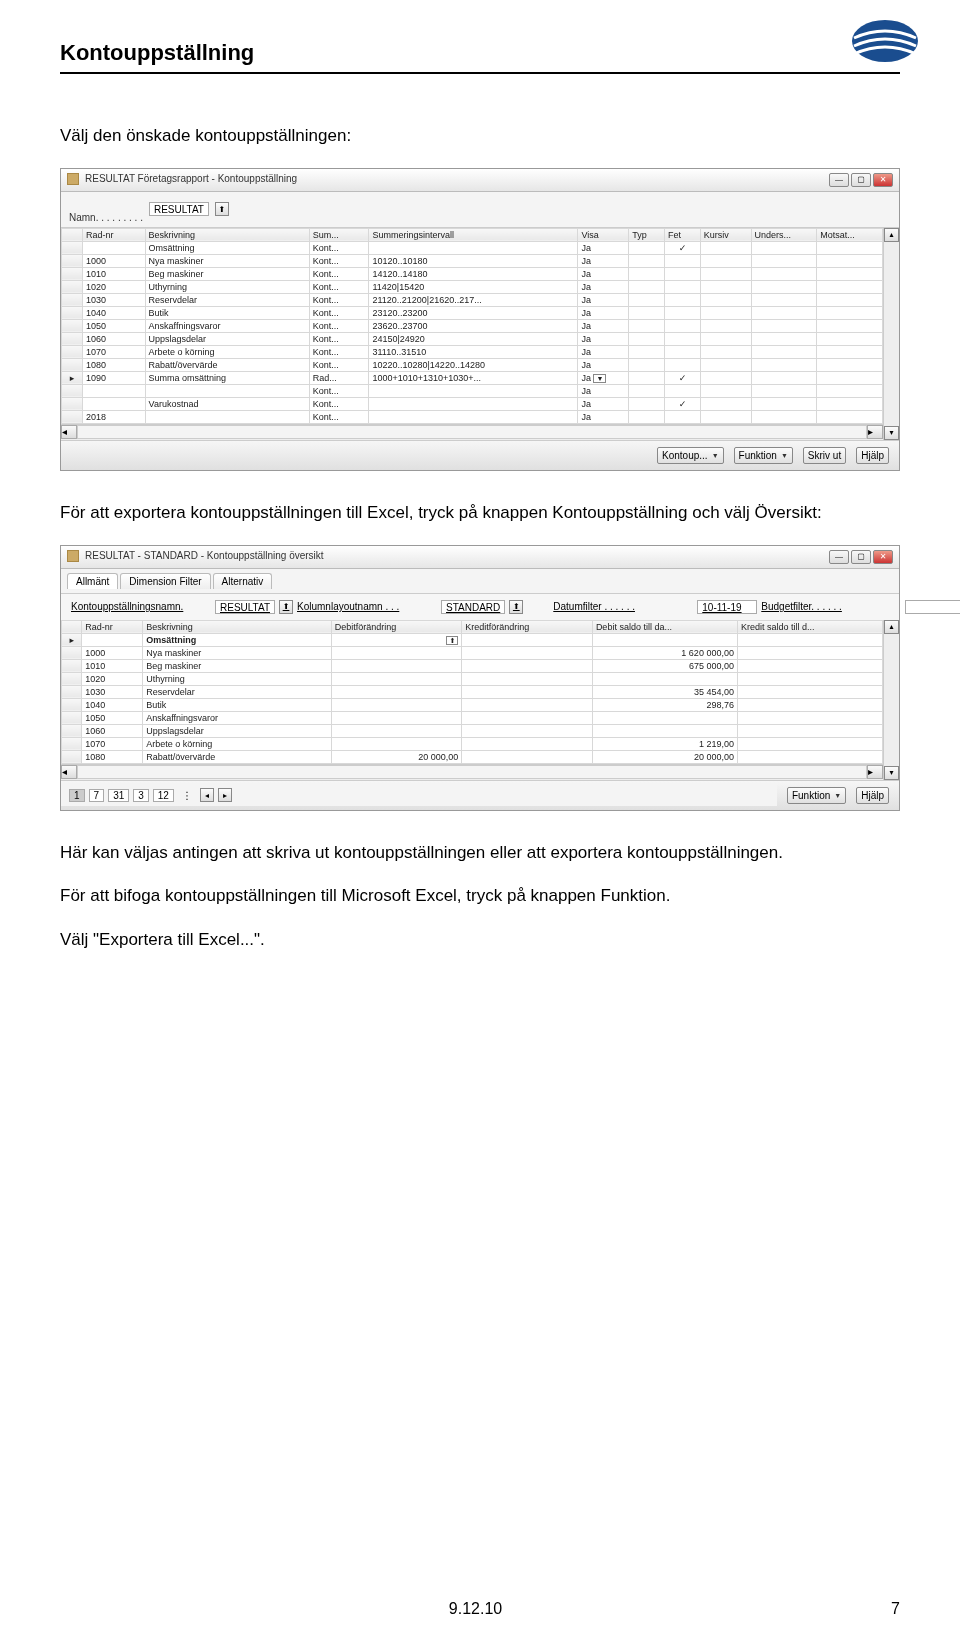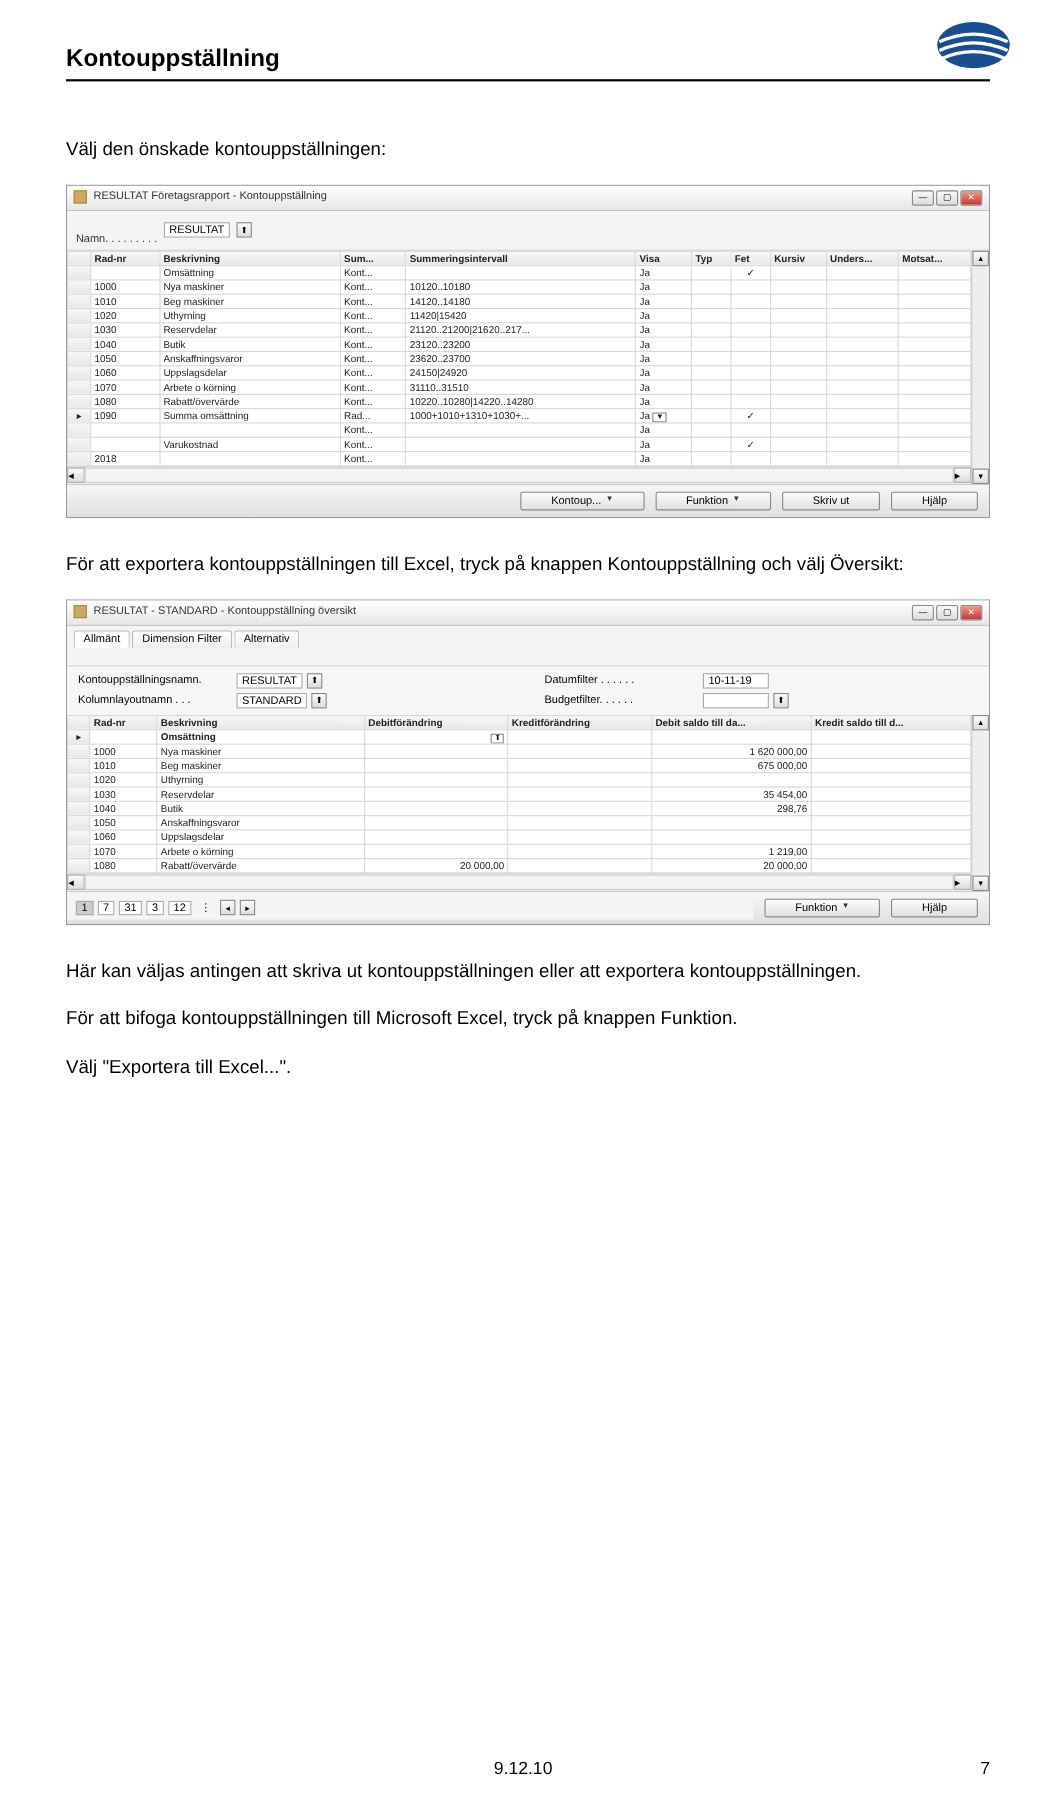--- a/index.html
+++ b/index.html
@@ -18,38 +18,38 @@
   .wbtn.close { background: linear-gradient(#e98, #c33); color: #fff; }
 
   .toolbar-row { display: flex; align-items: center; gap: 6px; padding: 4px 8px; background: #f4f4f4; border-bottom: 1px solid #ccc; }
   .field-label { color: #333; margin-top: 16px; }
   .field-box { background: #fff; border: 1px solid #aaa; padding: 1px 4px; min-width: 60px; display: inline-block; height: 14px; }
   .lookup { width: 14px; height: 14px; border: 1px solid #888; background: linear-gradient(#fcfcfc, #ddd); display: inline-flex; align-items: center; justify-content: center; font-size: 8px; }
 
   .grid { background: #fff; }
   .grid table { border-collapse: collapse; width: 100%; table-layout: fixed; }
   .grid th, .grid td { border: 1px solid #d8d8d8; padding: 1px 3px; font-size: 9px; color: #222; text-align: left; overflow: hidden; white-space: nowrap; }
-  .grid th { background: linear-gradient(#f8f8f8, #e8e8e8); font-weight: bold; }
+  .grid th { background: linear-gradient(#f8f8f8, #e8e8e8); font-weight: normal; }
   .grid td.num { text-align: right; }
   .grid .rowhead { background: linear-gradient(#f8f8f8, #e8e8e8); width: 14px; }
   .grid .arrow-row { text-align: center; }
   .scroll-h { height: 16px; background: #eee; border-top: 1px solid #ccc; display:flex; align-items:center; }
   .scroll-h .end { width:16px; height:14px; border:1px solid #aaa; background:linear-gradient(#fafafa,#ddd); }
   .scroll-h .track { flex:1; height:14px; border:1px solid #ccc; background:#f4f4f4; position:relative; }
 
   .btnbar { display: flex; justify-content: flex-end; gap: 10px; padding: 6px 10px; background: linear-gradient(#f6f6f6, #e0e0e0); border-top: 1px solid #ccc; }
-  .btn { border: 1px solid #888; background: linear-gradient(#fcfcfc, #e0e0e0); padding: 2px 27px; font-size: 10px; border-radius: 2px; display:flex; align-items:flex-start; gap:4px; }
+  .btn { border: 1px solid #888; background: linear-gradient(#fcfcfc, #e0e0e0); padding: 2px 4px; font-size: 10px; border-radius: 2px; display:flex; align-items:center; gap:4px; }
   .caret { font-size: 7px; color: #333; }
 
-  .tabs { display:flex; gap:2px; padding:4px 6px 16px 6px; background:#f4f4f4; border-bottom:1px solid #ccc;align-items:center; }
+  .tabs { display:flex; gap:2px; padding:4px 6px 4px 6px; background:#f4f4f4; border-bottom:1px solid #ccc;align-items:center; }
   .tab { border:1px solid #bbb; border-bottom:none; padding:2px 8px; background:linear-gradient(#fff,#eee); font-size:10px; border-radius:3px 3px 0 0; }
   .tab.active { background:#fff; }
 
   .form-row { display:flex; gap:30px; padding:6px 10px; background:#f6f6f6; }
-  .form-col { display:flex; flex-direction:column; gap:4px; flex:1; }
+  .form-col { display:flex; flex-direction:row; gap:4px; flex:1;text-decoration:underline; }
   .form-item { display:flex; align-items:center; gap:4px; }
   .form-item .lbl { width: 140px; }
 
   .pager { display:flex; align-items:center; gap:4px; padding:4px 8px; background:#f4f4f4; border-top:1px solid #ccc; }
   .pager .pg { border:1px solid #aaa; padding:0 4px; font-size:10px; background:#fff; }
   .pager .pg.active { background:#ccc; }
   .vscroll { width:16px; background:#eee; border-left:1px solid #ccc; }
 
   .footer { position:absolute; bottom:24px; left:60px; right:60px; display:flex; justify-content:space-between; font-size:16px; }
 </style>

